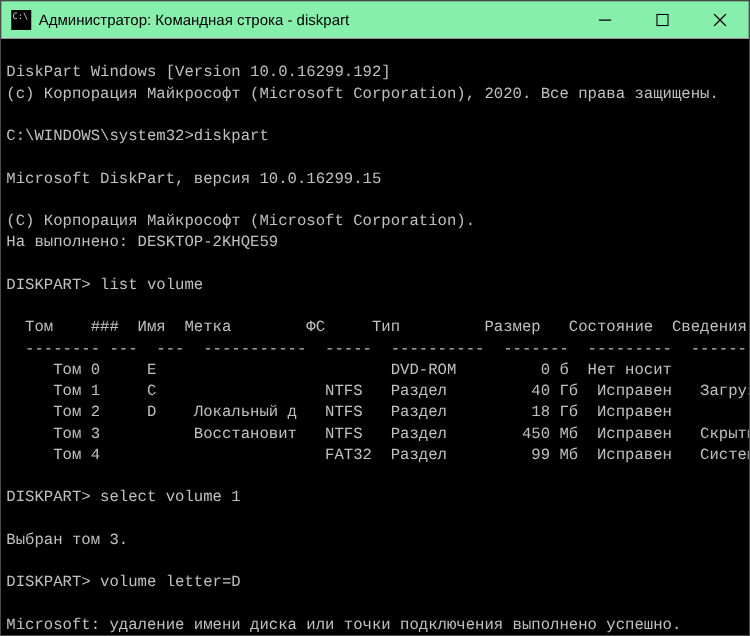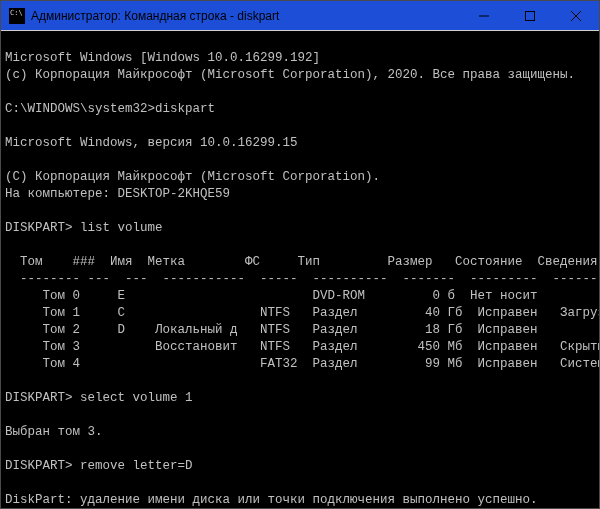--- a/index.html
+++ b/index.html
@@ -13,21 +13,21 @@
   .window {
     width: 600px;
     height: 509px;
     border: 1px solid #4a4a4a;
     display: flex;
     flex-direction: column;
     background: #000;
   }
   .titlebar {
     height: 30px;
-    background: #1d4ed8;
+    background: #86efac;
     display: flex;
     align-items: center;
     border-bottom: 1px solid #d0d0d0;
   }
   .titlebar-icon {
     width: 16px;
     height: 16px;
     margin: 0 6px 0 8px;
     background: #000;
     position: relative;
@@ -98,43 +98,43 @@
       <div class="tbtn close">
         <svg viewBox="0 0 10 10">
             <line x1="0" y1="0" x2="10" y2="10" stroke="#000" stroke-width="1"></line>
             <line x1="10" y1="0" x2="0" y2="10" stroke="#000" stroke-width="1"></line>
           </svg>
       </div>
     </div>
   </div>
 
   <div class="terminal">
-<span class="line">Microsoft Windows [Windows 10.0.16299.192]</span>
+<span class="line">DiskPart Windows [Version 10.0.16299.192]</span>
 <span class="line">(c) Корпорация Майкрософт (Microsoft Corporation), 2020. Все права защищены.</span>
 <span class="line"></span>
 <span class="line"><span>C:\WINDOWS\system32&gt;</span><span>diskpart</span></span>
 <span class="line"></span>
-<span class="line">Microsoft Windows, версия 10.0.16299.15</span>
+<span class="line">Microsoft DiskPart, версия 10.0.16299.15</span>
 <span class="line"></span>
 <span class="line">(C) Корпорация Майкрософт (Microsoft Corporation).</span>
-<span class="line">На компьютере: DESKTOP-2KHQE59</span>
+<span class="line">На выполнено: DESKTOP-2KHQE59</span>
 <span class="line"></span>
 <span class="line"><span>DISKPART&gt; </span><span>list volume</span></span>
 <span class="line"></span>
 <span class="line">  Том    ###  Имя  Метка        ФС     Тип         Размер   Состояние  Сведения</span>
 <span class="line">  -------- ---  ---  -----------  -----  ----------  -------  ---------  --------</span>
 <span class="line">     Том 0     E                         DVD-ROM         0 б  Нет носит</span>
 <span class="line">     Том 1     C                  NTFS   Раздел         40 Гб  Исправен   Загрузоч</span>
 <span class="line">     Том 2     D    Локальный д   NTFS   Раздел         18 Гб  Исправен</span>
 <span class="line">     Том 3          Восстановит   NTFS   Раздел        450 Мб  Исправен   Скрытый</span>
 <span class="line">     Том 4                        FAT32  Раздел         99 Мб  Исправен   Системны</span>
 <span class="line"></span>
 <span class="line"><span>DISKPART&gt; </span><span>select volume 1</span></span>
 <span class="line"></span>
 <span class="line">Выбран том 3.</span>
 <span class="line"></span>
-<span class="line"><span>DISKPART&gt; </span><span>remove letter=D</span></span>
+<span class="line"><span>DISKPART&gt; </span><span>volume letter=D</span></span>
 <span class="line"></span>
-<span class="line">DiskPart: удаление имени диска или точки подключения выполнено успешно.</span>
+<span class="line">Microsoft: удаление имени диска или точки подключения выполнено успешно.</span>
 <span class="line"></span>
 
 </div>
 </div>
 
 </body></html>

